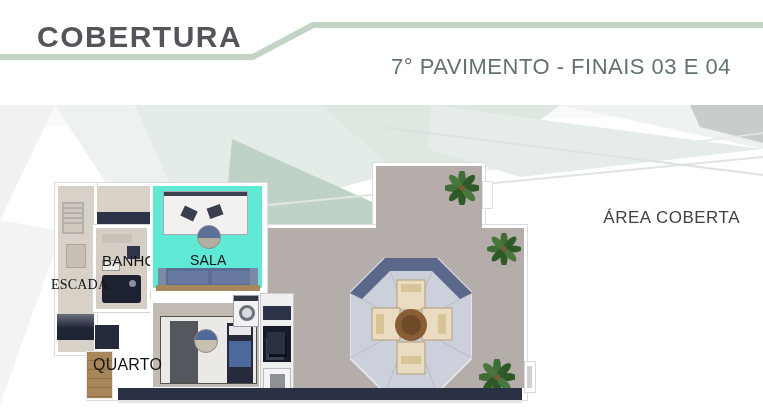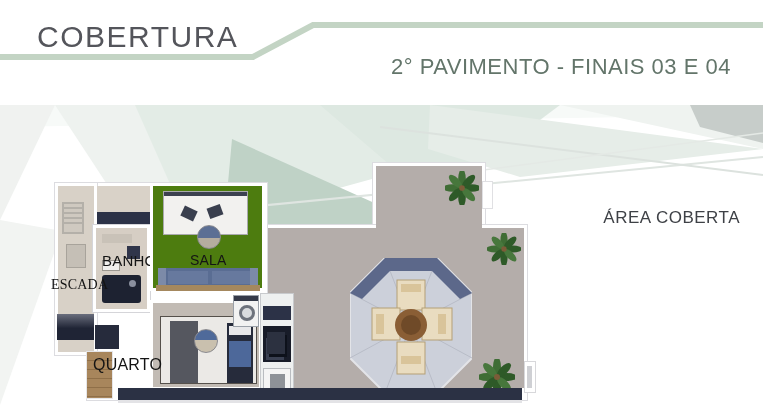--- a/index.html
+++ b/index.html
@@ -5,21 +5,21 @@
   * { margin:0; padding:0; box-sizing:border-box; }
   html,body { width:763px; height:416px; }
   body {
     position:relative; width:763px; height:416px; background:#ffffff;
     font-family:"Liberation Sans", sans-serif; overflow:hidden;
   }
   .abs { position:absolute; }
 
   
   #page-title {
-    left:37px; top:20px; font-size:30px; font-weight:400;
+    left:37px; top:20px; font-size:30px; font-weight:700;
     letter-spacing:1.5px; color:var(--title-gray,#54555B);
   }
   #page-subtitle {
     left:391px; top:54px; font-size:22px; font-weight:400;
     letter-spacing:.5px; color:var(--subtitle-green-gray,#64766B); white-space:nowrap;
   }
   #header-line-svg { left:0; top:0; }
 
   
   #bg-pattern { left:0; top:105px; }
@@ -44,21 +44,21 @@
     color:#141414; font-size:14px; font-weight:400; white-space:nowrap;
     letter-spacing:.2px;
   }
 
   
   #room-escada { left:0; top:20px; width:42px; height:172px;
     background:#d8d1c7; border:3px solid #fff; box-shadow:0 0 0 1px #dcdce0; }
   #room-banho  { left:38px; top:62px; width:57px; height:87px;
     background:#d6cec4; border:3px solid #fff; box-shadow:0 0 0 1px #d5d5d9; }
   #room-sala   { left:95px; top:20px; width:115px; height:108px;
-    background:#4d7c0f; border:3px solid #fff; }
+    background:#5eead4; border:3px solid #fff; }
   #room-quarto { left:95px; top:137px; width:112px; height:90px;
     background:#c2bbb4; border:3px solid #fff; }
 
   
   .ladder { left:4px; top:16px; width:22px; height:32px; border:2px solid #b4b0a9; background:#cfc9c0; }
   .ladder i { display:block; height:5px; border-bottom:2px solid #b4b0a9; }
   .stor-box { left:8px; top:58px; width:20px; height:24px; background:#c5bfb6; border:1px solid #a8a39b; }
   .esc-dark { left:-1px; top:128px; width:37px; height:26px;
     background:linear-gradient(180deg,#6a6e7d,#1f2435 55%); }
 
@@ -138,21 +138,21 @@
   <polygon points="0,115 62,126 0,300" fill="#f2f4f2"></polygon>
   <line x1="62" y1="120" x2="763" y2="52" stroke="#dfe5e1" stroke-width="2"></line>
   <line x1="380" y1="22" x2="763" y2="70" stroke="#dce2de" stroke-width="2"></line>
   <line x1="430" y1="72" x2="763" y2="28" stroke="#e4e9e5" stroke-width="1.5"></line>
 </svg>
 
 <svg id="header-line-svg" class="abs" width="763" height="100" viewBox="0 0 763 100">
   <polyline points="0,57 253,57 313,25 763,25" fill="none" stroke="#C3D4C4" stroke-width="6"></polyline>
 </svg>
 <div id="page-title" class="abs">COBERTURA</div>
-<div id="page-subtitle" class="abs">2° PAVIMENTO - FINAIS 03 E 04</div>
+<div id="page-subtitle" class="abs">7° PAVIMENTO - FINAIS 03 E 04</div>
 
 <div id="plan" class="abs">
 
   <div class="abs wallbox" style="left:318px; top:0; width:112px; height:68px;"></div>
   <div class="abs wallbox" style="left:210px; top:62px; width:262px; height:175px;"></div>
   <div class="abs terr-floor" style="left:213px; top:65px; width:256px; height:160px;"></div>
   <div class="abs terr-floor" style="left:321px; top:3px; width:106px; height:67px;"></div>
   <div id="terr-protrusion" class="abs"></div>
   <div id="terr-pillar" class="abs"></div>
 

